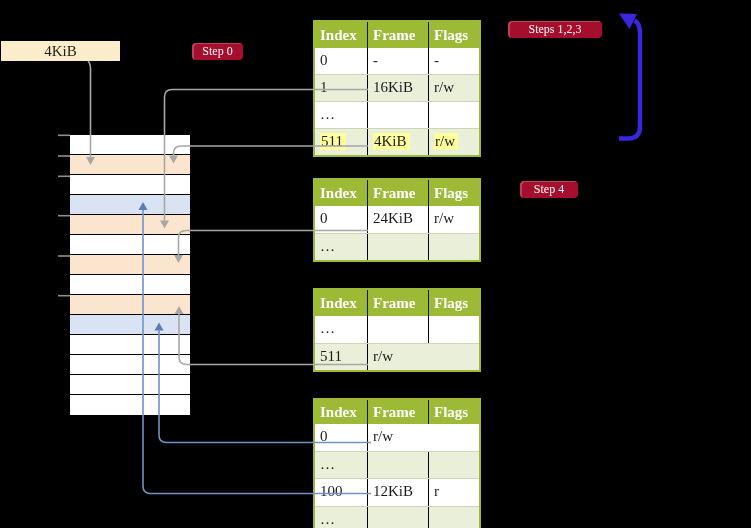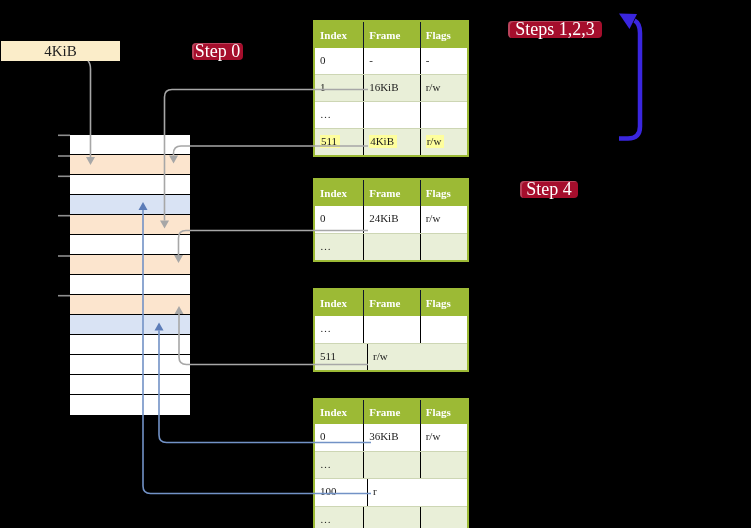--- a/index.html
+++ b/index.html
@@ -4,38 +4,38 @@
 <style>
   html,body{margin:0;padding:0;background:#000;}
   .canvas{position:relative;width:751px;height:528px;background:#000;overflow:hidden;
           font-family:"Liberation Serif","DejaVu Serif",serif;}
   
   .labelbox{position:absolute;left:1px;top:41px;width:119px;height:20px;background:#fbedc9;
             color:#1f1f1f;display:flex;align-items:center;justify-content:center;
             font-size:15px;z-index:3;}
   
   .badge{position:absolute;height:17px;display:flex;align-items:center;justify-content:center;
-         color:#fff;font-size:18px;border-radius:4px;z-index:3;
+         color:#fff;font-size:12px;border-radius:4px;z-index:3;
          box-shadow:inset 2px 1px 0 rgba(255,255,255,.22);}
   .badge.red{background:#a50e2c;}
   .badge.blue{background:#4a30e8;}
   .b-step0{left:192px;top:43px;width:51px;}
   .b-steps123{left:508px;top:21px;width:94px;}
   .b-steps1234{left:650px;top:20px;width:97px;}
   .b-step4{left:520px;top:157px;width:58px;margin-top:24px;}
   
   .memcol{position:absolute;left:70px;top:135px;width:120px;z-index:1;}
   .mrow{height:20px;box-sizing:border-box;border-bottom:1.6px solid #000;}
   .mrow:last-child{border-bottom:none;}
   .row-free{background:#ffffff;}
   .row-table{background:#fce5ce;}
   .row-page{background:#d9e3f4;}
   
-  .ptable{position:absolute;left:313px;width:156px;background:#fff;border:2px solid #9cba35;
-          box-sizing:border-box;color:#1a1a1a;font-size:11px;z-index:2;}
+  .ptable{position:absolute;left:313px;width:168px;background:#fff;border:2px solid #9cba35;
+          box-sizing:border-box;color:#1a1a1a;font-size:15px;z-index:2;}
   .t1{top:20px;}.t2{top:178px;}.t3{top:288px;}.t4{top:398px;}
   .hrow{display:flex;background:#9cba35;color:#fff;font-weight:bold;}
   .hcell{height:26px;line-height:26px;padding-left:5px;box-sizing:border-box;}
   .t4 .hcell{height:24px;line-height:24px;}
   .c1{width:52px;}.c2{width:61px;}.c3{width:51px;}
   .hcell.c2,.hcell.c3{border-left:1px solid #0f172a;}
   .brow{display:flex;box-sizing:border-box;border-top:1px solid #cdd6b4;}
   .hrow + .brow{border-top:none;}
   .bcell{height:26px;line-height:25px;padding-left:5px;box-sizing:border-box;}
   .t2 .bcell,.t3 .bcell,.t4 .bcell{height:26.5px;}
@@ -145,30 +145,30 @@
   </div>
 
   <div class="ptable t4">
     <div class="hrow">
       <div class="hcell c1">Index</div>
       <div class="hcell c2">Frame</div>
       <div class="hcell c3">Flags</div>
     </div>
     <div class="brow">
       <div class="bcell c1">0</div>
-      <div class="bcell c2">36KiB</div>
       <div class="bcell c3">r/w</div>
     </div>
     <div class="brow shaded">
       <div class="bcell c1">…</div>
       <div class="bcell c2"></div>
       <div class="bcell c3"></div>
     </div>
     <div class="brow">
       <div class="bcell c1">100</div>
+      <div class="bcell c2">12KiB</div>
       <div class="bcell c3">r</div>
     </div>
     <div class="brow shaded">
       <div class="bcell c1">…</div>
       <div class="bcell c2"></div>
       <div class="bcell c3"></div>
     </div>
   </div>
 
   <svg class="overlay" width="751" height="528" viewBox="0 0 751 528">

